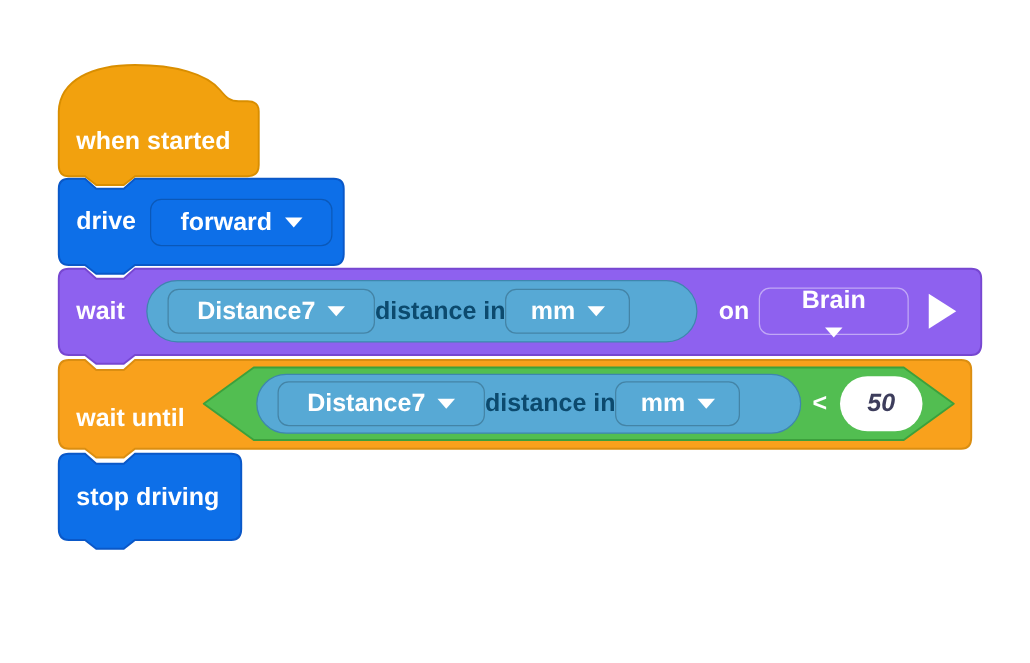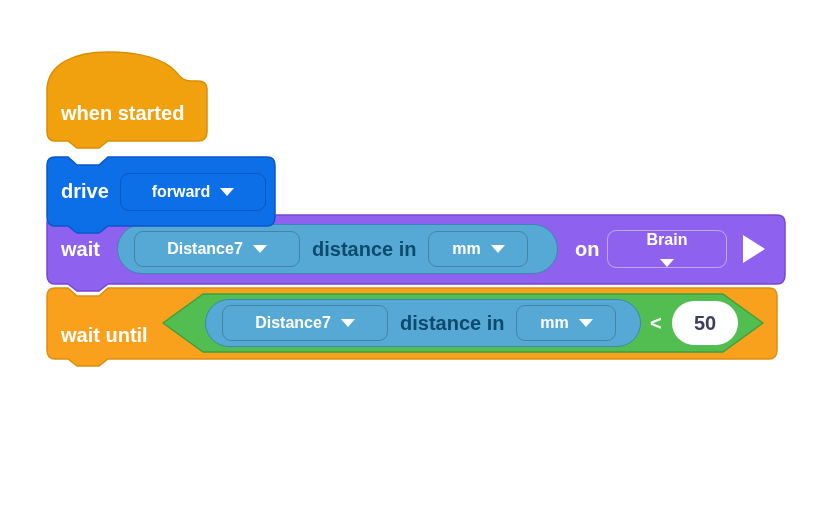--- a/index.html
+++ b/index.html
@@ -27,29 +27,29 @@
   .shape-control{fill:var(--control_orange,#F9A11C);stroke:var(--control_border,#DB8E11);stroke-width:1.5;}
   
   .shape-operator{fill:var(--operators_green,#52BE51);stroke:var(--operators_border,#3CA03C);stroke-width:1.5;stroke-linejoin:round;}
 
   .reporter{
     position:absolute;
     background:var(--sensing_blue,#57A9D5);
     border:1.5px solid var(--sensing_border,#3E86AE);
     border-radius:26px;
     box-sizing:border-box;
-    display:flex;align-items:center;gap:12px;
+    display:flex;align-items:center;
     padding-left:16px;
   }
   .field{
     box-sizing:border-box;
     height:36px;border-radius:9px;
     border:1.5px solid rgba(0,0,0,0.22);
     display:flex;align-items:center;justify-content:center;gap:10px;
-    color:#fff;font-size:16px;font-weight:bold;white-space:nowrap;
+    color:#fff;font-size:20px;font-weight:bold;white-space:nowrap;
     cursor:pointer;
   }
   .field-on-purple{border-color:rgba(255,255,255,0.45);height:38px;flex-direction:column;}
   .field-on-blue{border-color:rgba(0,0,0,0.20);height:38px;}
   .inline-text{color:#0c4a6e;font-size:20px;font-weight:bold;line-height:23px;white-space:nowrap;}
   .caret{width:0;height:0;border-left:7px solid transparent;border-right:7px solid transparent;border-top:8px solid #fff;}
   .play{width:0;height:0;border-top:14px solid transparent;border-bottom:14px solid transparent;border-left:22px solid #fff;position:absolute;}
   .num-oval{
     position:absolute;background:#fff;border-radius:22px;
     display:flex;align-items:center;justify-content:center;
@@ -62,21 +62,21 @@
 
 <div id="workspace">
 
   <div class="block" style="left:46px;top:51px;width:163px;height:98px;z-index:50;">
     <svg width="163" height="100">
       <path class="shape-events" d="M1,38 C2,13 28,1 62,1 C94,1 119,8 130,21 C135,27 138,30 145,30 H152 Q161,30 161,38 V81 Q161,90 152,90 H62 L53,97 H31 L22,90 H9 Q1,90 1,81 Z"></path>
     </svg>
     <span class="blk-label" style="left:15px;top:51px;">when started</span>
   </div>
 
-  <div class="block" style="left:46px;top:156px;width:231px;height:78px;z-index:40;">
+  <div class="block" style="left:46px;top:142px;width:231px;height:78px;z-index:40;">
     <svg width="231" height="80">
       <path class="shape-drive" d="M1,9 Q1,1 9,1 H22 L31,9 H53 L62,1 H221 Q229,1 229,9 V61 Q229,70 221,70 H62 L53,77 H31 L22,70 H9 Q1,70 1,61 Z"></path>
     </svg>
     <span class="blk-label" style="left:15px;top:24px;">drive</span>
     <div class="field field-on-blue" style="position:absolute;left:74px;top:17px;width:146px;">
       <span>forward</span>
       <span class="caret"></span>
     </div>
   </div>
 
@@ -122,19 +122,25 @@
       </div>
       <span class="inline-text">distance in</span>
       <div class="field" style="width:100px;">
         <span>mm</span>
         <span class="caret"></span>
       </div>
     </div>
 
     <span class="blk-label" style="left:604px;top:25px;">&lt;</span>
 
-    <div class="num-oval" style="left:626px;top:14px;width:66px;height:44px;">
+    <div class="num-oval" style="left:626px;top:14px;width:66px;height:44px;font-style:italic;">
       <span>50</span>
     </div>
   </div>
 
+  <div class="block" style="left:46px;top:362px;width:149px;height:78px;z-index:10;">
+    <svg width="149" height="80">
+      <path class="shape-drive" d="M1,9 Q1,1 9,1 H22 L31,9 H53 L62,1 H139 Q147,1 147,9 V61 Q147,70 139,70 H62 L53,77 H31 L22,70 H9 Q1,70 1,61 Z"></path>
+    </svg>
+    <span class="blk-label" style="left:15px;top:25px;">stop driving</span>
+  </div>
 
 </div>
 
 </body></html>

